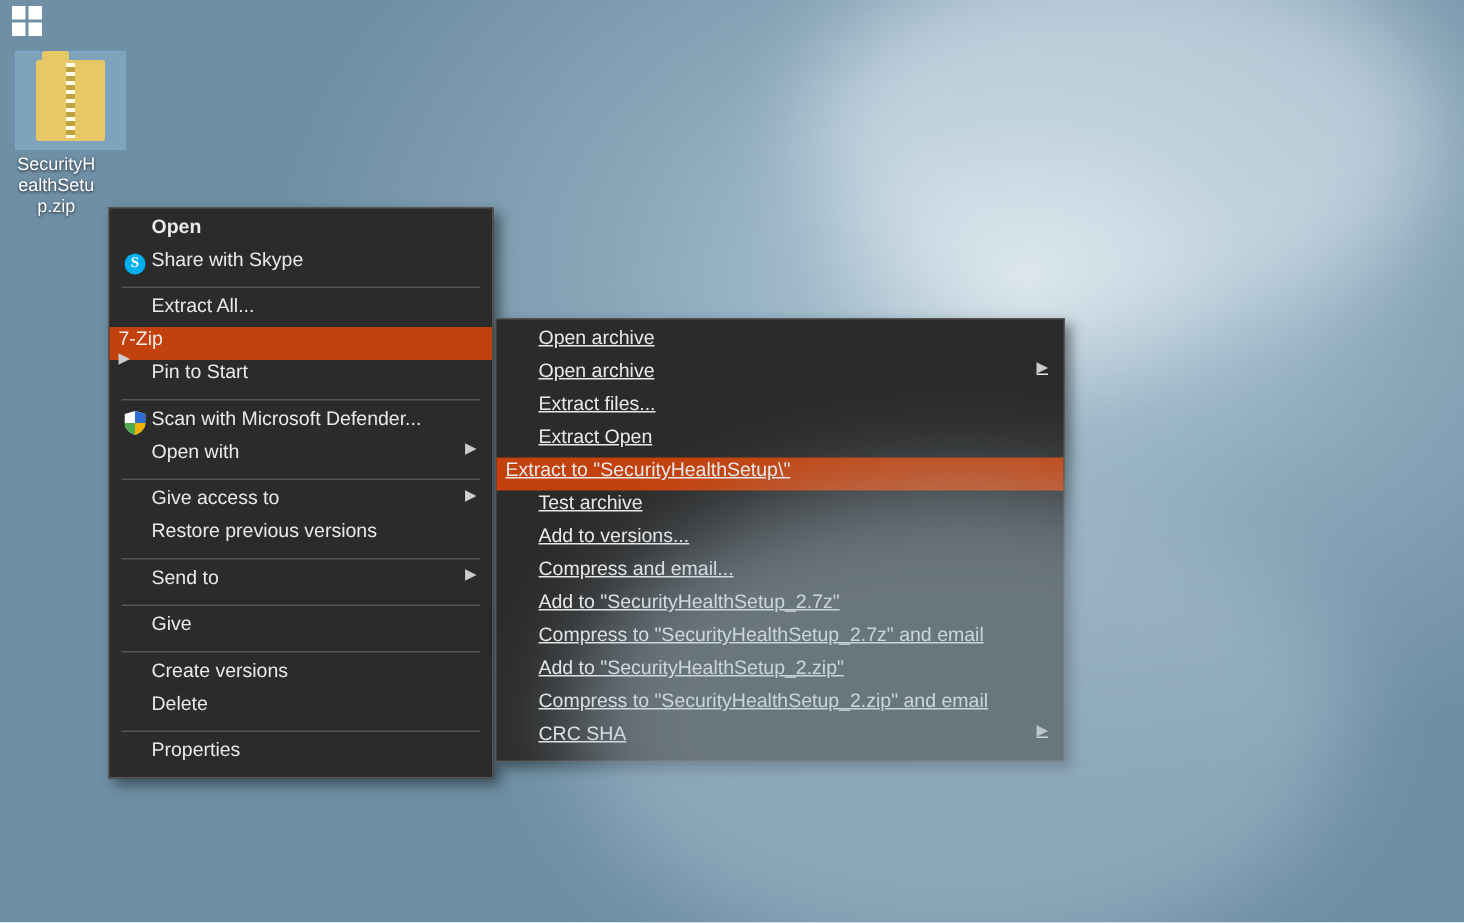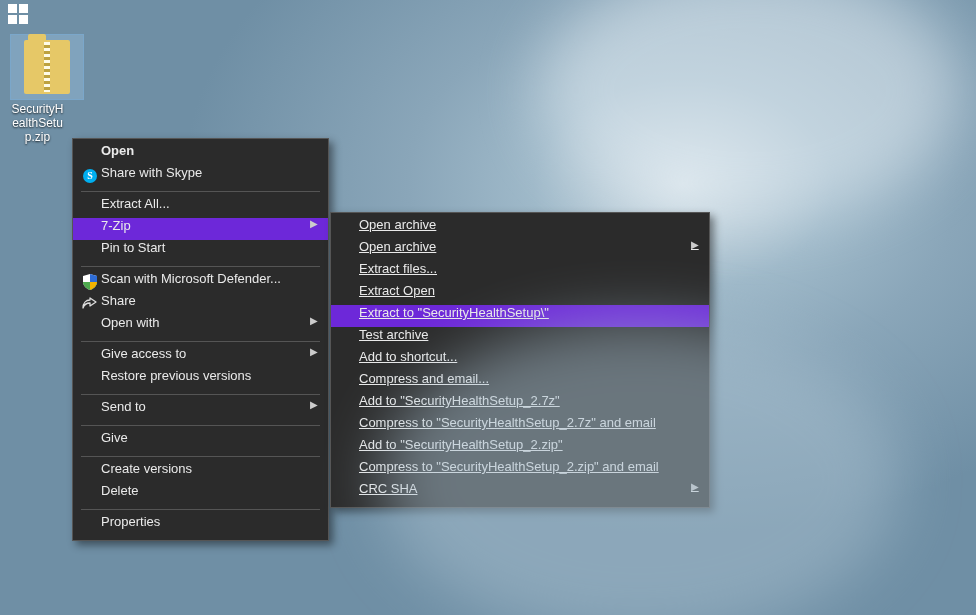--- a/index.html
+++ b/index.html
@@ -84,21 +84,21 @@
     display:flex; 
     height:22px;
     padding:0 8px 0 6px;
     position:relative;
     white-space:nowrap;
   }
   .row .ic { width:22px; display:flex; align-items:center; justify-content:center; }
   .row .txt { flex:1; padding-right:20px; }
   .row .arrow { width:10px; color:#ccc; font-size:10px; }
   .row.bold .txt { font-weight:600; }
-  .row.hover { background:#6d28d9; }
+  .row.hover { background:#c2410c;flex-direction:column; }
   .menu1 { left:72px; top:138px; width:257px; }
   .menu2 { left:330px; top:212px; width:380px;text-decoration:underline; }
 
   .skype {
     width:14px; height:14px; border-radius:50%;
     background:#00aff0; color:#fff; font:700 10px/14px "Segoe UI";
     text-align:center;
   }
   .shield {
     width:14px; height:16px; display:inline-block;
@@ -159,29 +159,20 @@
           <path d="M7 0 L14 2 V8 C14 12 10 15 7 16 C4 15 0 12 0 8 V2 Z" fill="#fff"></path>
           <path d="M7 0 L14 2 V8 C14 12 10 15 7 16 V0 Z" fill="#2e6cd6"></path>
           <path d="M0 8 H14 V8 C14 12 10 15 7 16 C4 15 0 12 0 8 Z" fill="#3aa03a" opacity=".9"></path>
           <path d="M7 8 H14 V8 C14 12 10 15 7 16 V8 Z" fill="#f2b200"></path>
         </svg>
       </span>
       <span class="txt">Scan with Microsoft Defender...</span>
         <span class="arrow"></span>
     </div>
     <div class="row">
-      <span class="ic">
-        <svg width="16" height="14" viewBox="0 0 16 14">
-          <path d="M8 1 L14 5 L8 9 V6 C4 6 2 8 1 11 C1 6 4 3 8 3 Z" fill="none" stroke="#ddd" stroke-width="1.3" stroke-linejoin="round"></path>
-        </svg>
-      </span>
-      <span class="txt">Share</span>
-        <span class="arrow"></span>
-    </div>
-    <div class="row">
       <span class="ic"></span>
         <span class="txt">Open with</span>
       <span class="arrow">▶</span>
     </div>
     <div class="sep"></div>
     <div class="row">
       <span class="ic"></span>
         <span class="txt">Give access to</span>
       <span class="arrow">▶</span>
     </div>
@@ -247,21 +238,21 @@
         <span class="txt">Extract to "SecurityHealthSetup\"</span>
         <span class="arrow"></span>
     </div>
     <div class="row">
       <span class="ic"></span>
         <span class="txt">Test archive</span>
         <span class="arrow"></span>
     </div>
     <div class="row">
       <span class="ic"></span>
-        <span class="txt">Add to shortcut...</span>
+        <span class="txt">Add to versions...</span>
         <span class="arrow"></span>
     </div>
     <div class="row">
       <span class="ic"></span>
         <span class="txt">Compress and email...</span>
         <span class="arrow"></span>
     </div>
     <div class="row">
       <span class="ic"></span>
         <span class="txt">Add to "SecurityHealthSetup_2.7z"</span>

